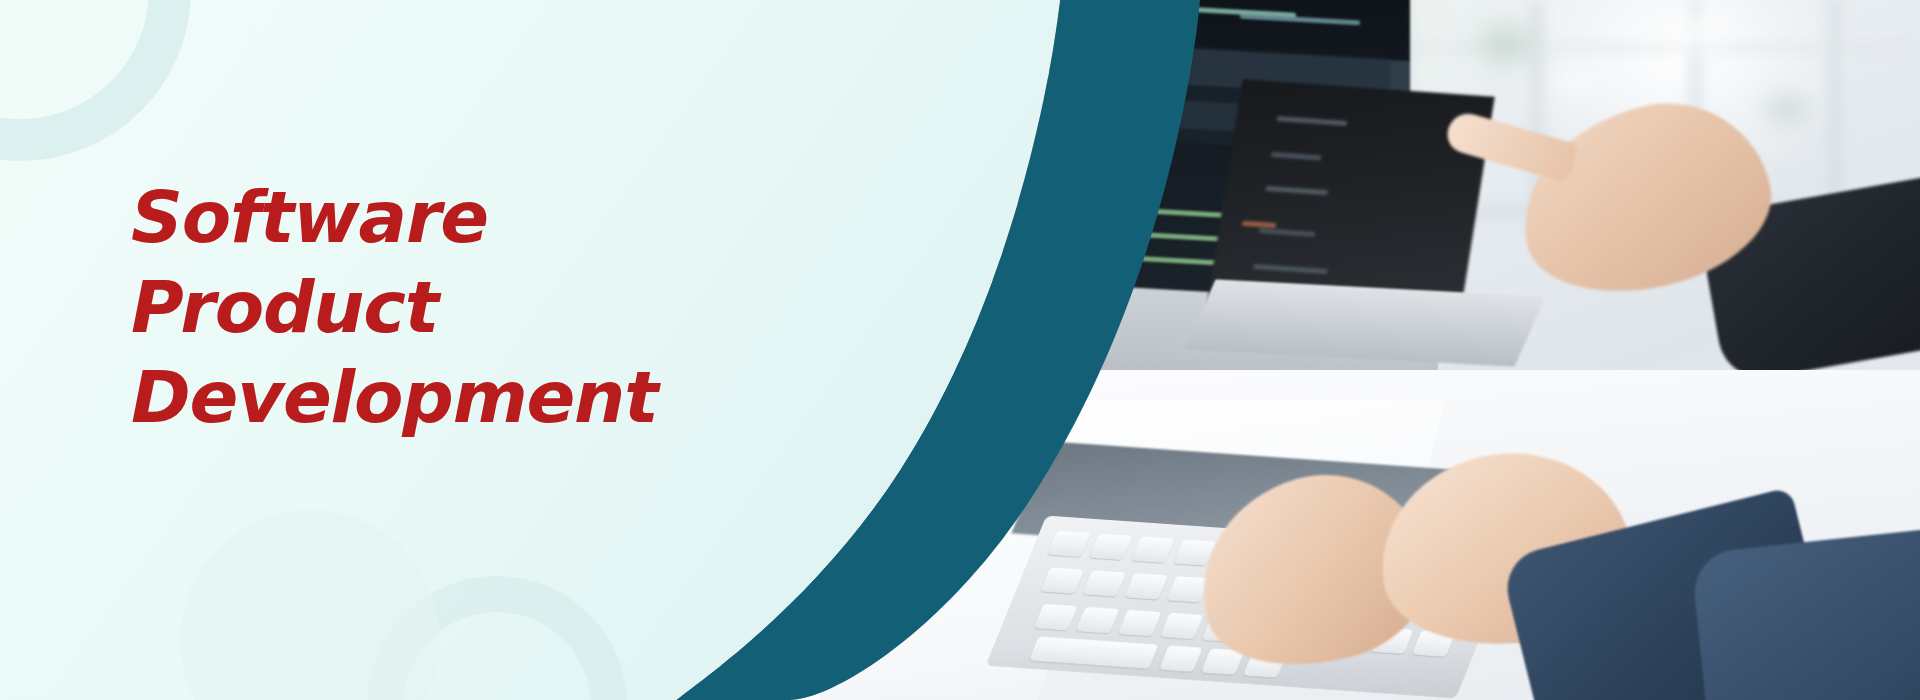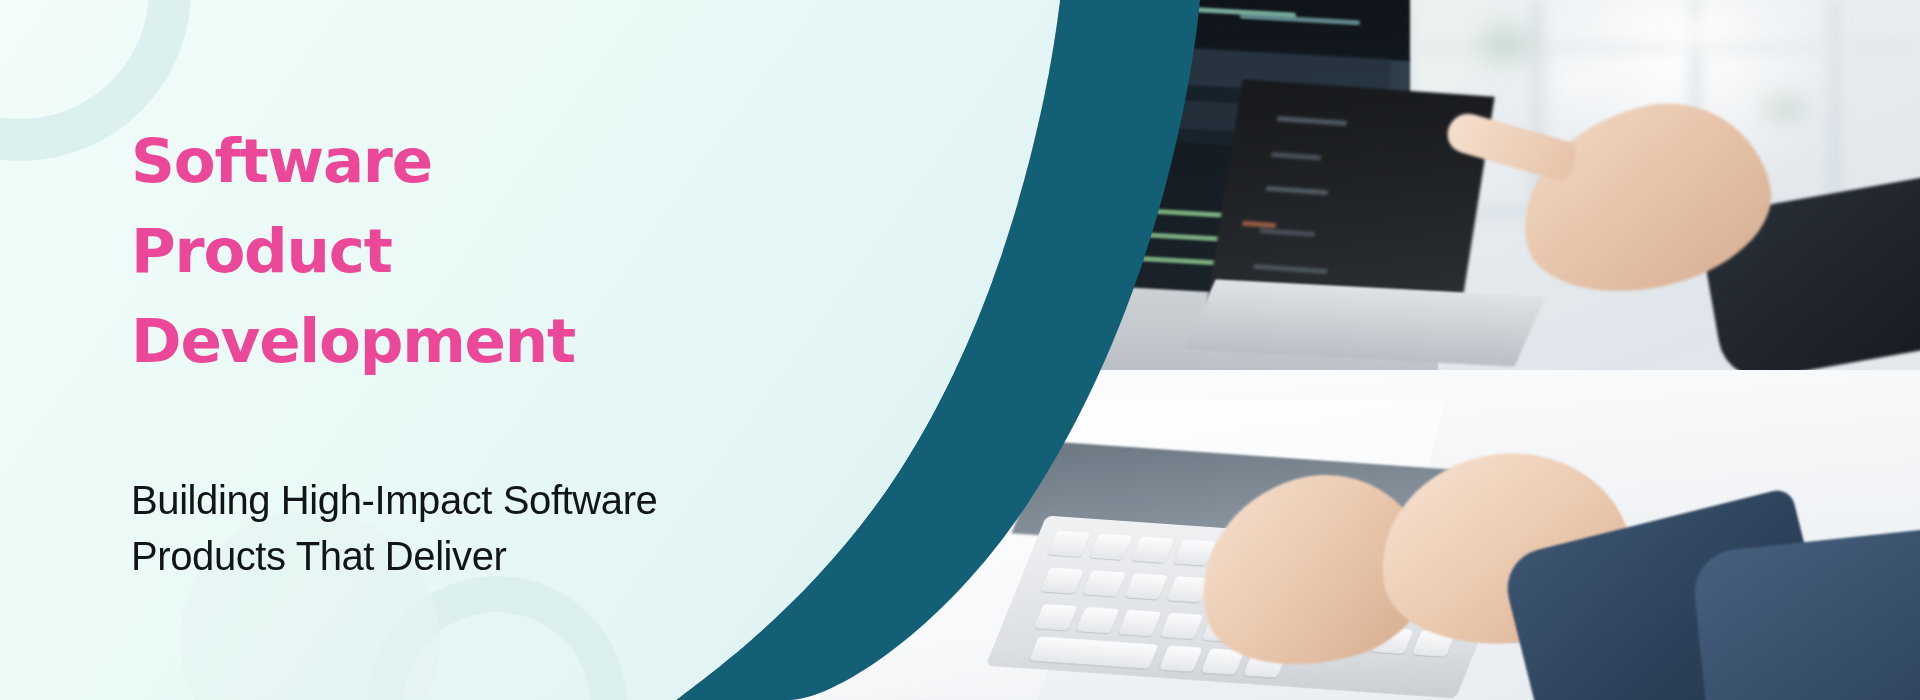--- a/index.html
+++ b/index.html
@@ -234,26 +234,27 @@
     left:131px; top:0;
     width:640px; height:700px;
     display:flex;
     flex-direction:column;
     justify-content:center;
   }
 
   .headline {
     font-family:"DejaVu Sans", sans-serif;
     font-weight:bold;
-    font-size:61px;
+    font-size:72px;
     line-height:90px;
     letter-spacing:-1.2px;
-    color:#ec4899;
+    color:#b91c1c;
     margin-bottom:86px;
     max-width:580px;
+    font-style:italic;
   }
 
   .subhead {
     font-family:"Liberation Sans", sans-serif;
     font-weight:400;
     font-size:40px;
     line-height:56px;
     letter-spacing:-0.4px;
     color:#111418;
     max-width:600px;
@@ -421,16 +422,15 @@
       <circle cx="20" cy="-10" r="150" fill="none" stroke="#d5ecec" stroke-width="42" opacity=".75"></circle>
 
       <circle cx="497" cy="706" r="112" fill="none" stroke="#d9eeed" stroke-width="36" opacity=".8"></circle>
 
       <circle cx="310" cy="640" r="130" fill="#e4f4f2" opacity=".6"></circle>
     </g>
   </svg>
 
   <div class="content">
     <h1 class="headline">Software Product Development</h1>
-    <p class="subhead">Building High-Impact Software Products That Deliver</p>
   </div>
 
 </div>
 
 </body></html>

